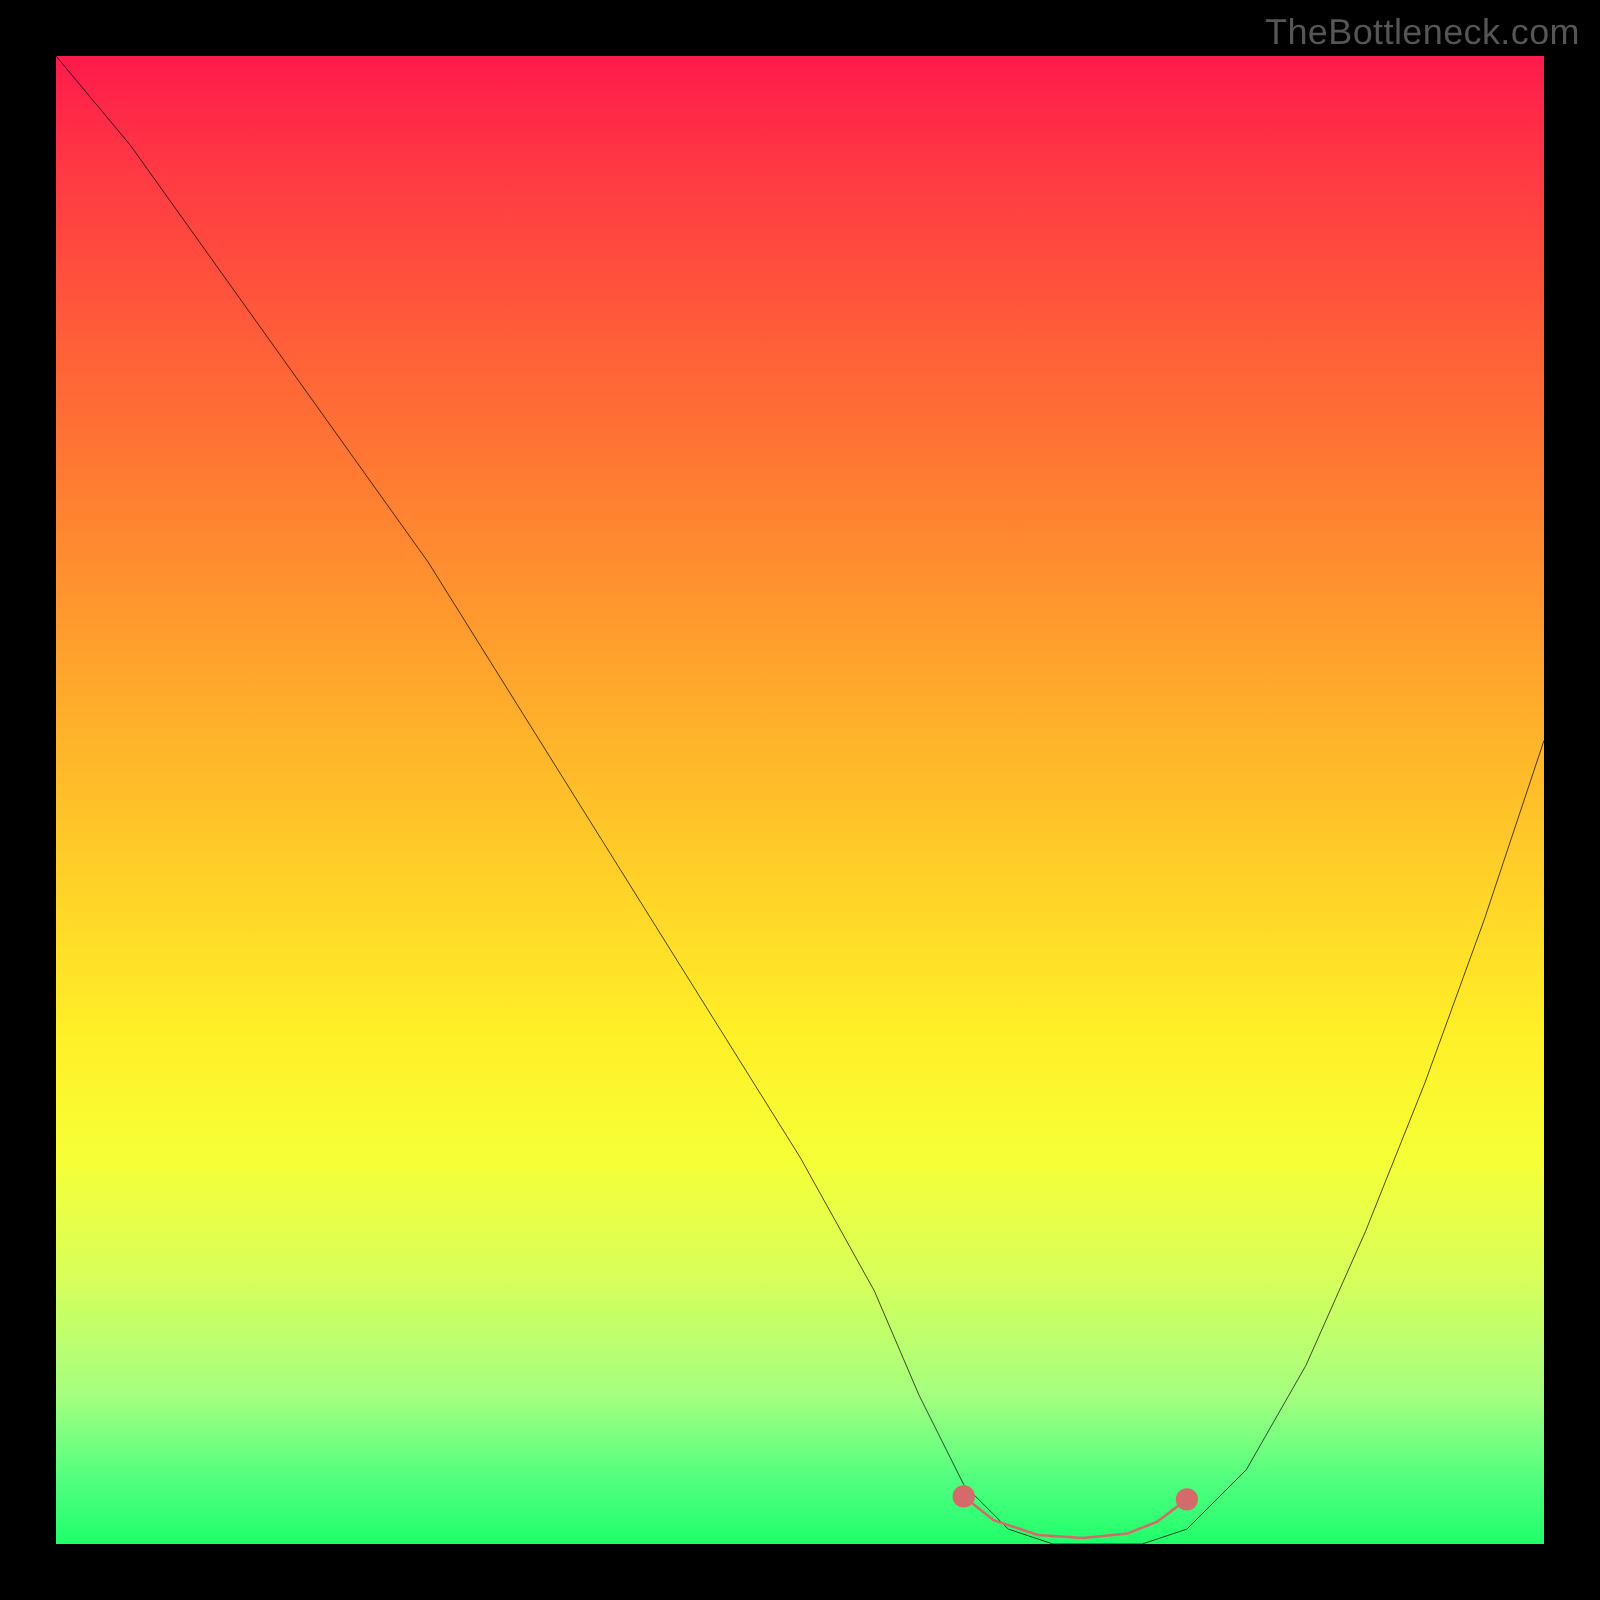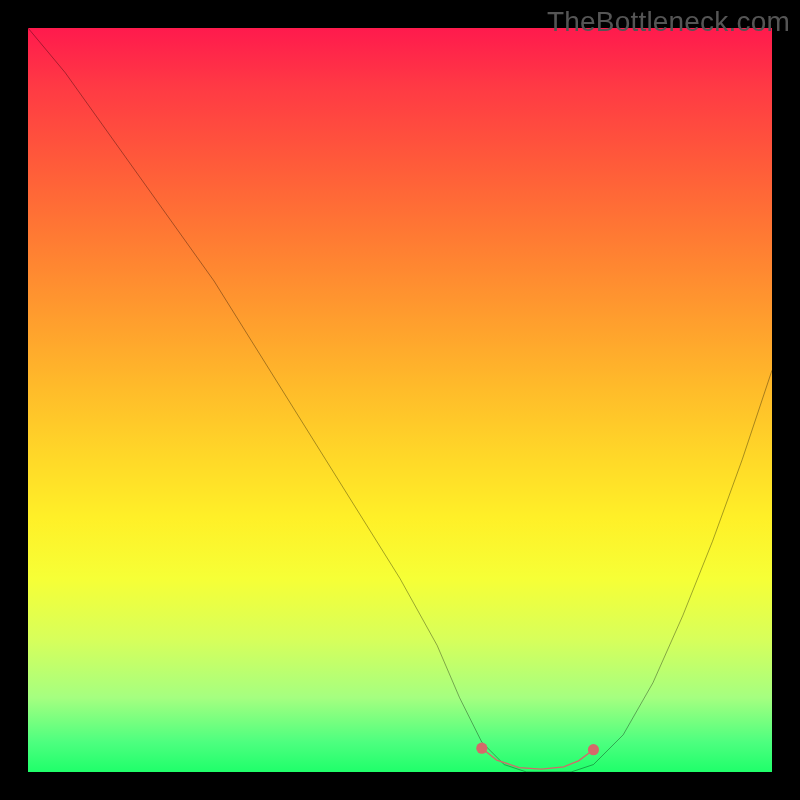--- a/index.html
+++ b/index.html
@@ -35,21 +35,21 @@
       #d8ff5a 82%,
       #a5ff80 90%,
       #4dff7f 96%,
       #1fff6a 100%);
   }
   .attribution {
     position: absolute;
     top: 6px;
     right: 10px;
     color: #555;
-    font-size: 28px;
+    font-size: 18px;
     font-weight: 500;
     letter-spacing: 0.2px;
     user-select: none;
   }
   svg.curve {
     position: absolute;
     left: 28px;
     top: 28px;
     width: 744px;
     height: 744px;

